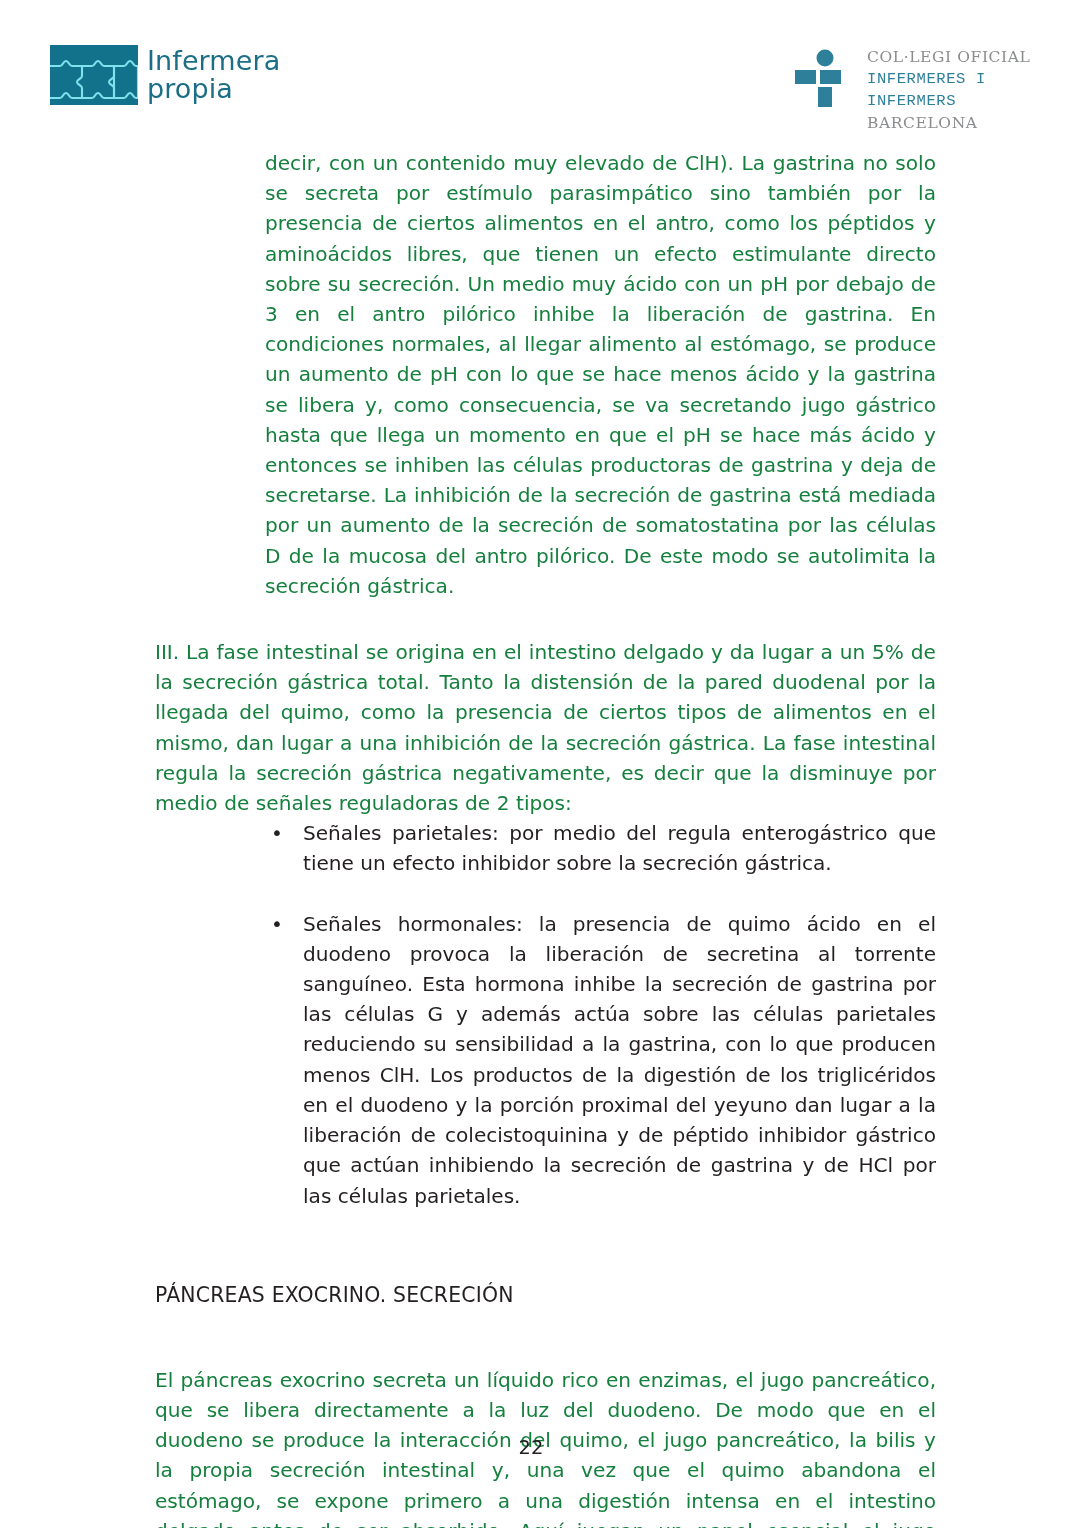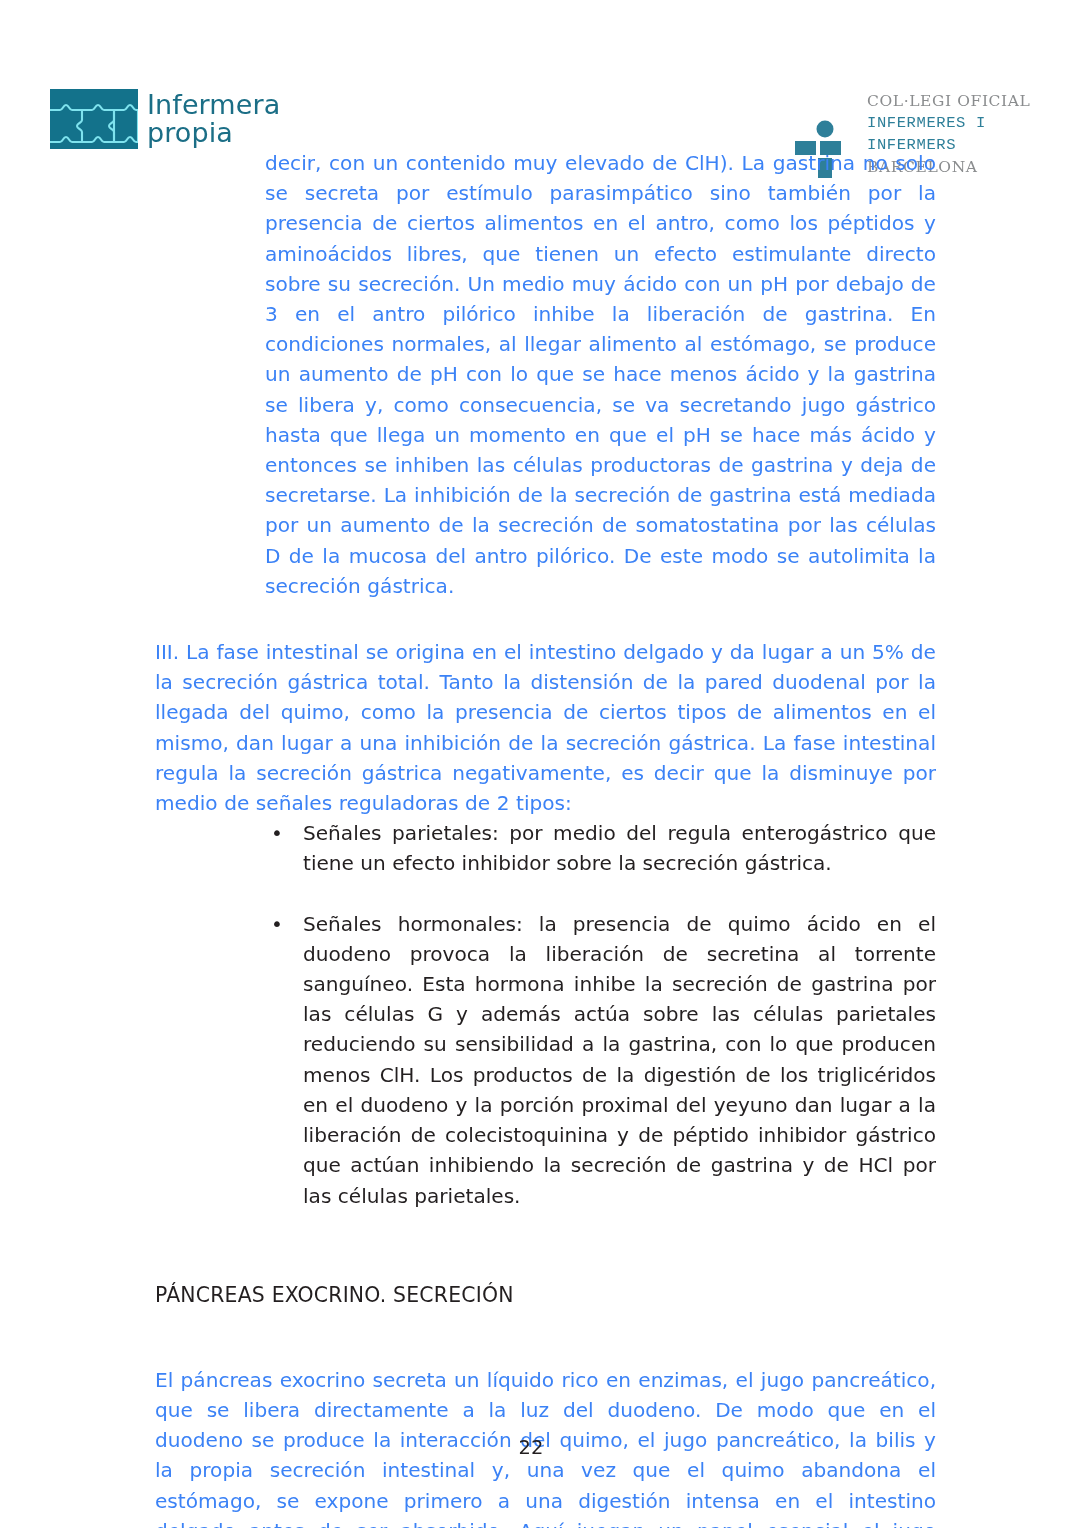--- a/index.html
+++ b/index.html
@@ -16,21 +16,20 @@
     overflow: hidden;
   }
 
   
   .page-header {
     position: absolute;
     top: 0;
     left: 0;
     width: 1076px;
     height: 130px;
-    margin-top: 44px;
   }
 
   .logo-left {
     position: absolute;
     left: 50px;
     top: 45px;
     display: flex;
     align-items: center;
   }
   .puzzle-mark {
@@ -50,21 +49,21 @@
     font-weight: 400;
     letter-spacing: 0.1px;
   }
   .logo-left-words .w2 { display: block; }
 
   .logo-right {
     position: absolute;
     left: 795px;
     top: 46px;
     display: flex;
-    align-items: flex-end;
+    align-items: flex-start;
   }
   .coib-mark {
     width: 60px;
     height: 58px;
     flex: none;
     margin-top: 3px;
   }
   .coib-words {
     margin-left: 12px;
     line-height: 1.42;
@@ -83,21 +82,21 @@
     top: 148px;
     width: 781px;
   }
 
   p.body-text {
     margin: 0;
     font-size: 20.1px;
     line-height: 30.2px;
     text-align: justify;
     text-justify: inter-word;
-    color: #3b82f6;
+    color: #15803d;
     word-spacing: 0.2px;
   }
   p.indented {
     margin-left: 110px;
     width: 671px;
   }
 
   .bullets {
     margin: 0;
     padding: 0;

